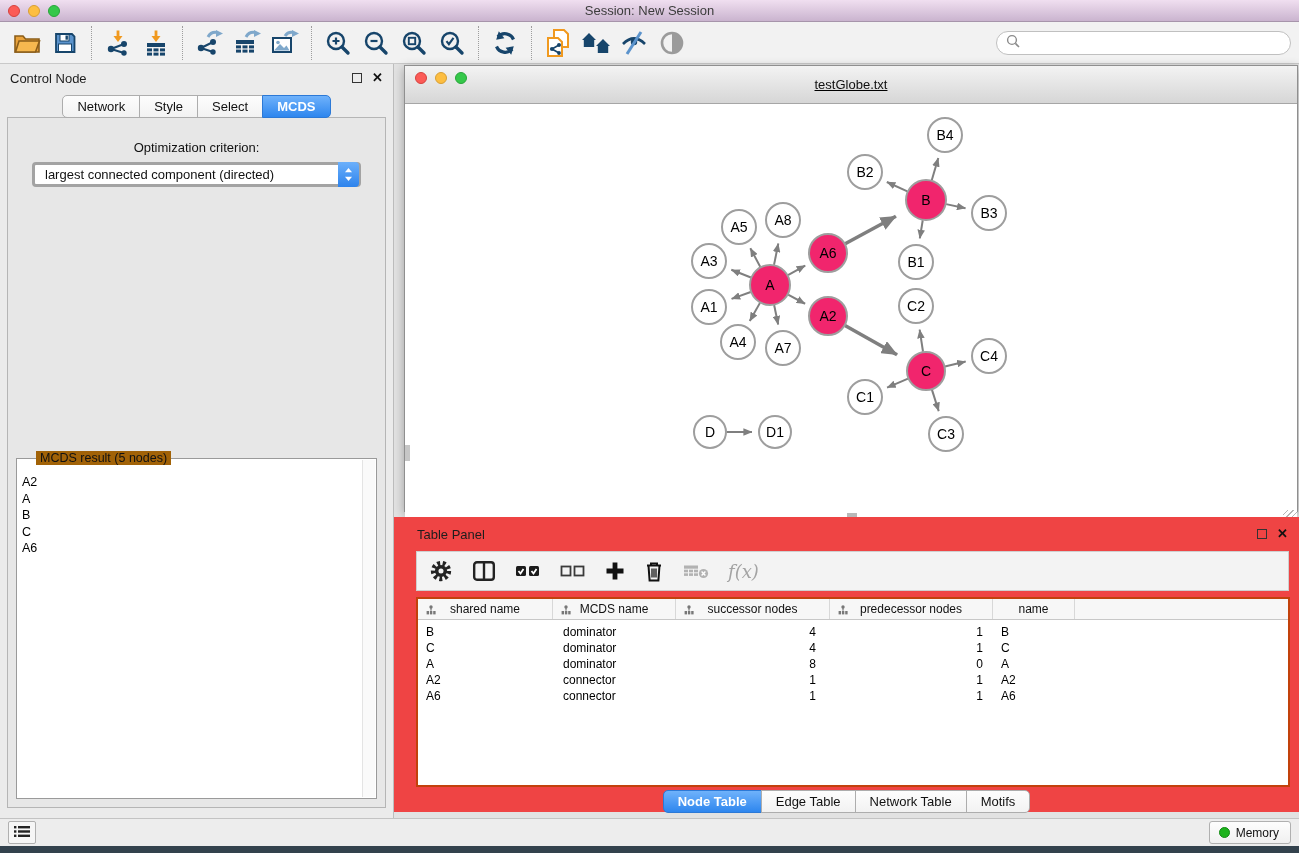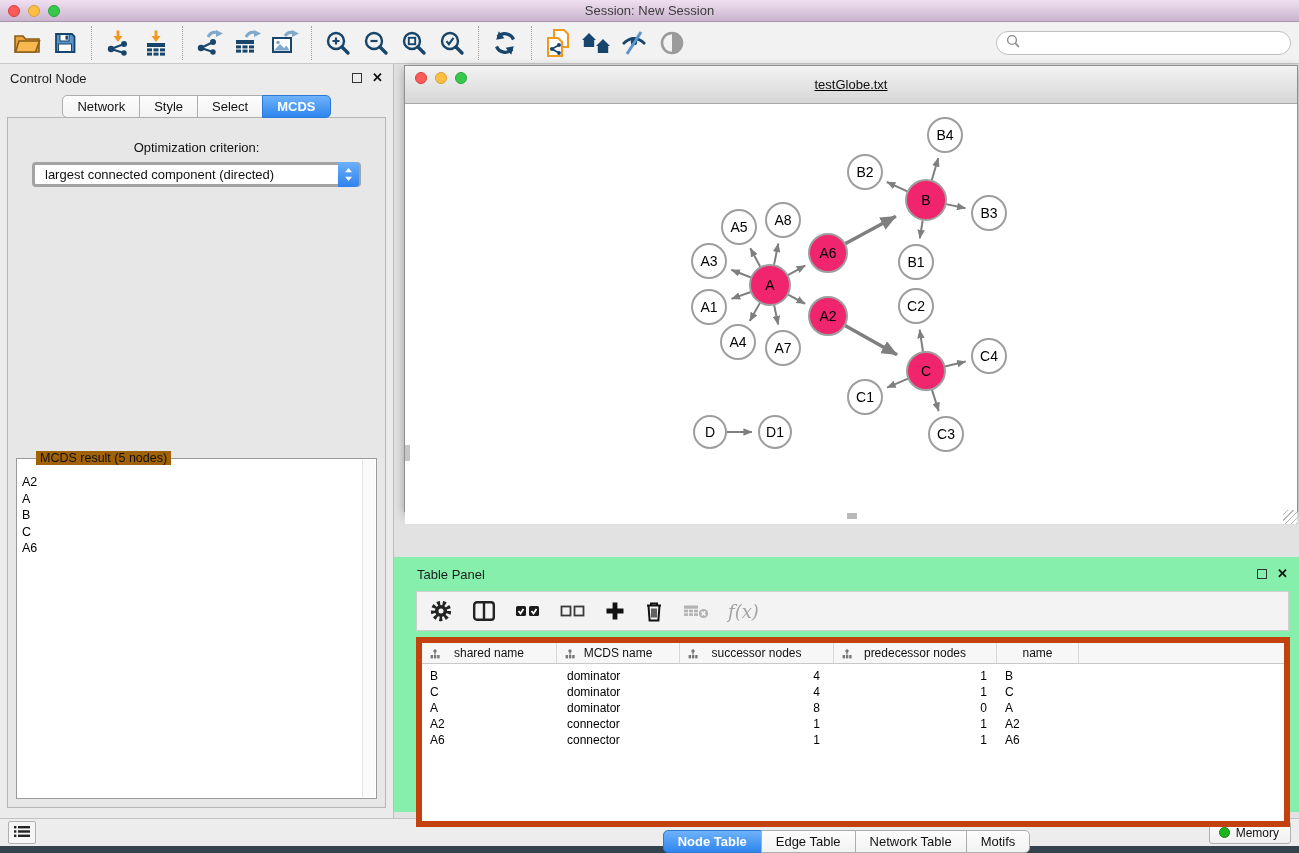--- a/index.html
+++ b/index.html
@@ -70,29 +70,29 @@
                  position:relative; display:flex; align-items:center; justify-content:center;text-decoration:underline; }
   .nw-titlebar .lights { top:6px; left:10px; }
   .nw-title { font-size:13px; color:#111; }
   .nw-content { position:relative; width:892px; height:420px; overflow:hidden; background:#fff; }
   .nw-scroll-left { position:absolute; left:0; top:341px; width:5px; height:16px; background:#c6c6c6; }
   .nw-grip { position:absolute; right:0; bottom:0; width:14px; height:14px;
              background:repeating-linear-gradient(135deg, transparent 0 3px, #b5b5b5 3px 4px); }
   .nw-hthumb { position:absolute; left:453px; top:449px; width:10px; height:6px; background:#b9b9b9; }
 
   
-  .table-panel { position:absolute; left:0; right:0; top:453px; bottom:6px; background:#86efac;margin-top:40px; }
+  .table-panel { position:absolute; left:0; right:0; top:453px; bottom:6px; background:#ef4444; }
   .tp-header { height:22px; display:flex; align-items:center; padding:0 11px 0 23px; margin-top:6px; }
   .tp-title { font-size:13px; color:#1d1d1d; }
   .tp-toolbar { position:absolute; left:22px; right:10px; top:34px; height:40px; background:#f3f3f3;
                 border:1px solid #cfcfcf; display:flex; align-items:center; padding:0 12px; gap:19px; }
   .tpt-btn { display:flex; align-items:center; justify-content:flex-end; }
   .tpt-btn.disabled { opacity:1; }
   .fnspan { font-family:"DejaVu Serif", serif; font-style:italic; font-size:18px; color:#a3a3a3; }
-  .tp-table { position:absolute; left:22px; right:9px; top:80px; height:190px; background:#fff; border:6px solid #c2410c;
+  .tp-table { position:absolute; left:22px; right:9px; top:80px; height:190px; background:#fff; border:2px solid #c2410c;
               overflow:hidden; }
   .tt-head { display:flex; height:21px; background:#f7f7f7; border-bottom:1px solid #c8c8c8; }
   .tt-hcell { position:relative; border-right:1px solid #d8d8d8; display:flex; align-items:center; justify-content:center;
               font-size:12px; color:#111; }
   .tt-hcell .hicon { position:absolute; left:8px; top:5px; }
   .tt-row { display:flex; height:16px; line-height:16px; font-size:12px; color:#000; }
   .tt-body { padding-top:4px; }
   .tt-cell { white-space:nowrap; overflow:hidden; }
   .tp-tabs { position:absolute; left:0; right:0; top:273px; display:flex; justify-content:center;text-align:center; }
 

